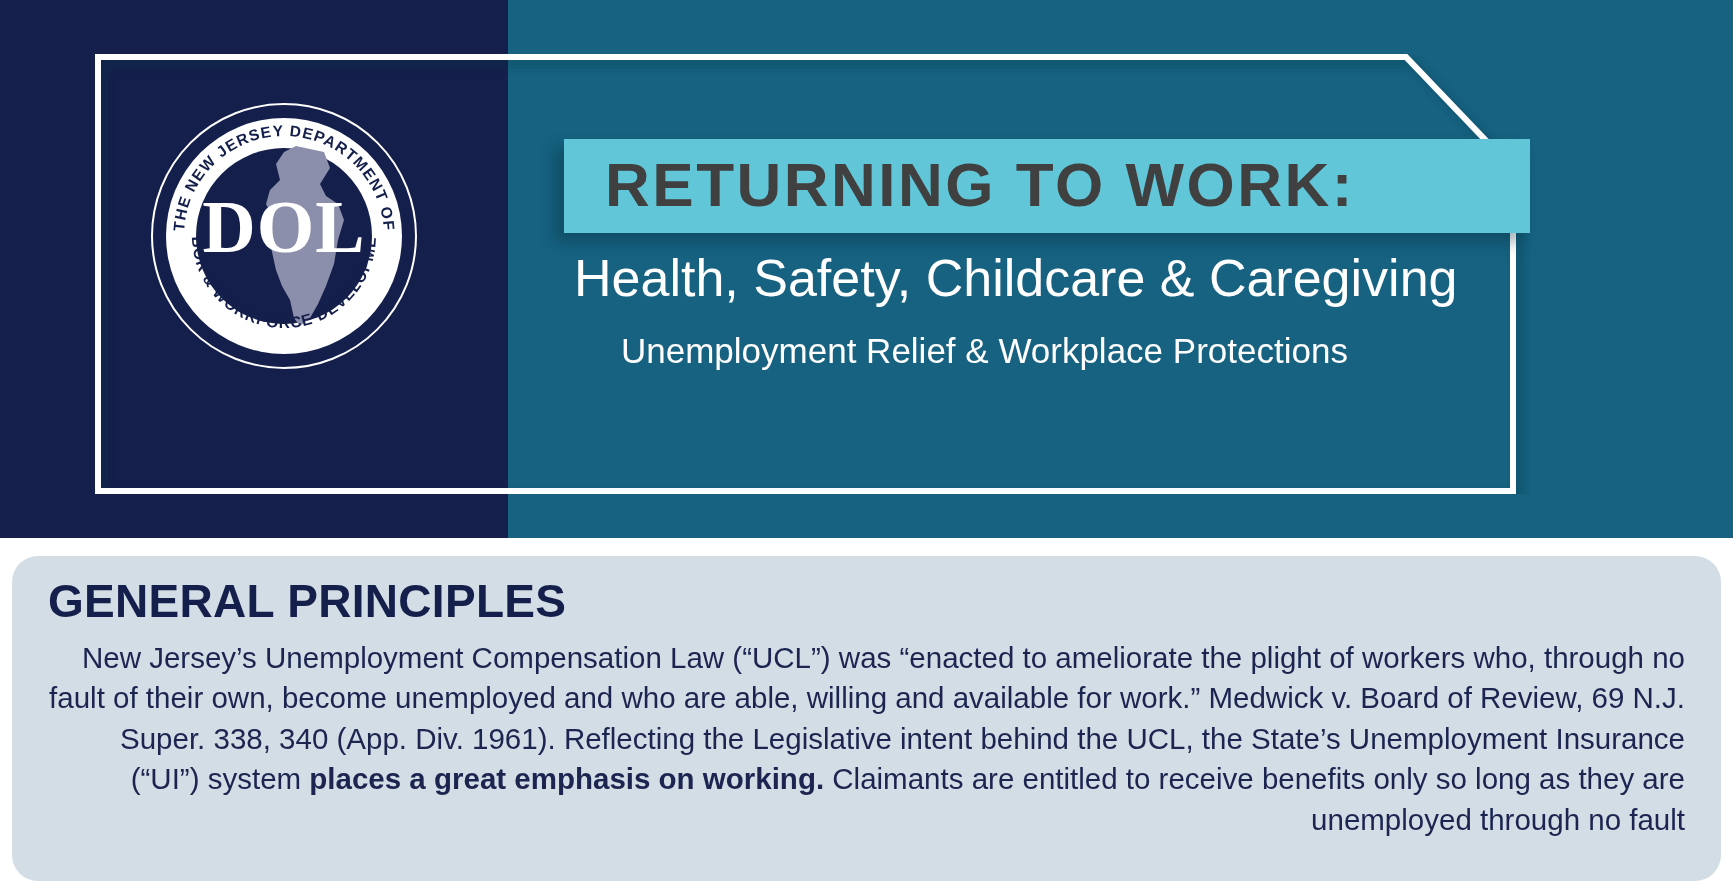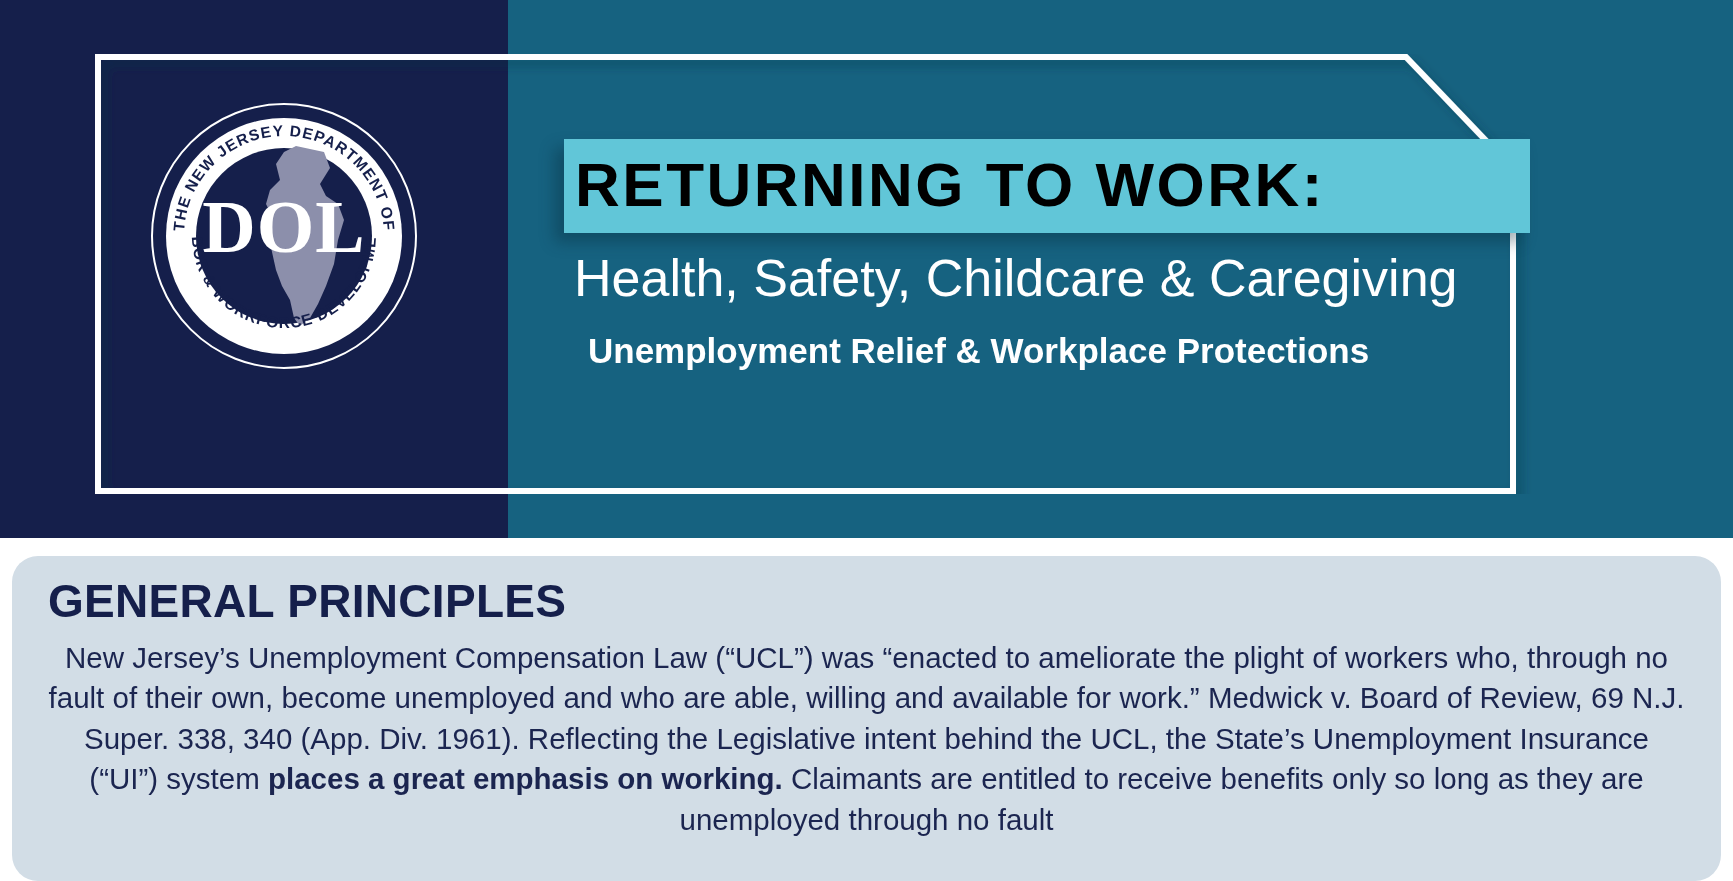--- a/index.html
+++ b/index.html
@@ -64,47 +64,47 @@
     position: absolute;
     left: 564px;
     top: 139px;
     width: 966px;
     height: 94px;
     background: #61c6d8;
     box-shadow: -9px 9px 14px rgba(8,45,60,0.40);
   }
   .title-banner-text {
     position: absolute;
-    left: 11px;
+    left: 41px;
     top: 50%;
     transform: translateY(-52%);
     font-size: 62px;
     font-weight: bold;
     letter-spacing: 2.5px;
-    color: #000000;
+    color: #404040;
     white-space: nowrap;
     line-height: 1;
   }
 
   .subtitle {
     position: absolute;
     left: 574px;
     top: 250px;
     font-size: 52px;
     font-weight: 400;
     color: #ffffff;
     white-space: nowrap;
     line-height: 1.1;
   }
   .kicker {
     position: absolute;
-    left: 588px;
+    left: 621px;
     top: 327px;
     font-size: 35px;
-    font-weight: bold;
+    font-weight: normal;
     color: #ffffff;
     line-height: 1.38;
     width: 980px;
   }
   .kicker div { white-space: nowrap; }
 
   
   .panel {
     position: absolute;
     left: 12px;
@@ -122,21 +122,21 @@
     color: #151f4b;
     letter-spacing: 0.3px;
     line-height: 1;
     margin: 0 0 14px 0;
   }
   .panel-body {
     font-size: 29.5px;
     color: #1b2550;
     line-height: 1.37;
     margin: 0;
-    text-align: center;
+    text-align: right;
   }
   .panel-body b { font-weight: bold; }
 </style>
 </head>
 <body>
 
 <div class="header">
 
   <div class="header-left-panel"></div>
   <div class="header-right-panel"></div>

